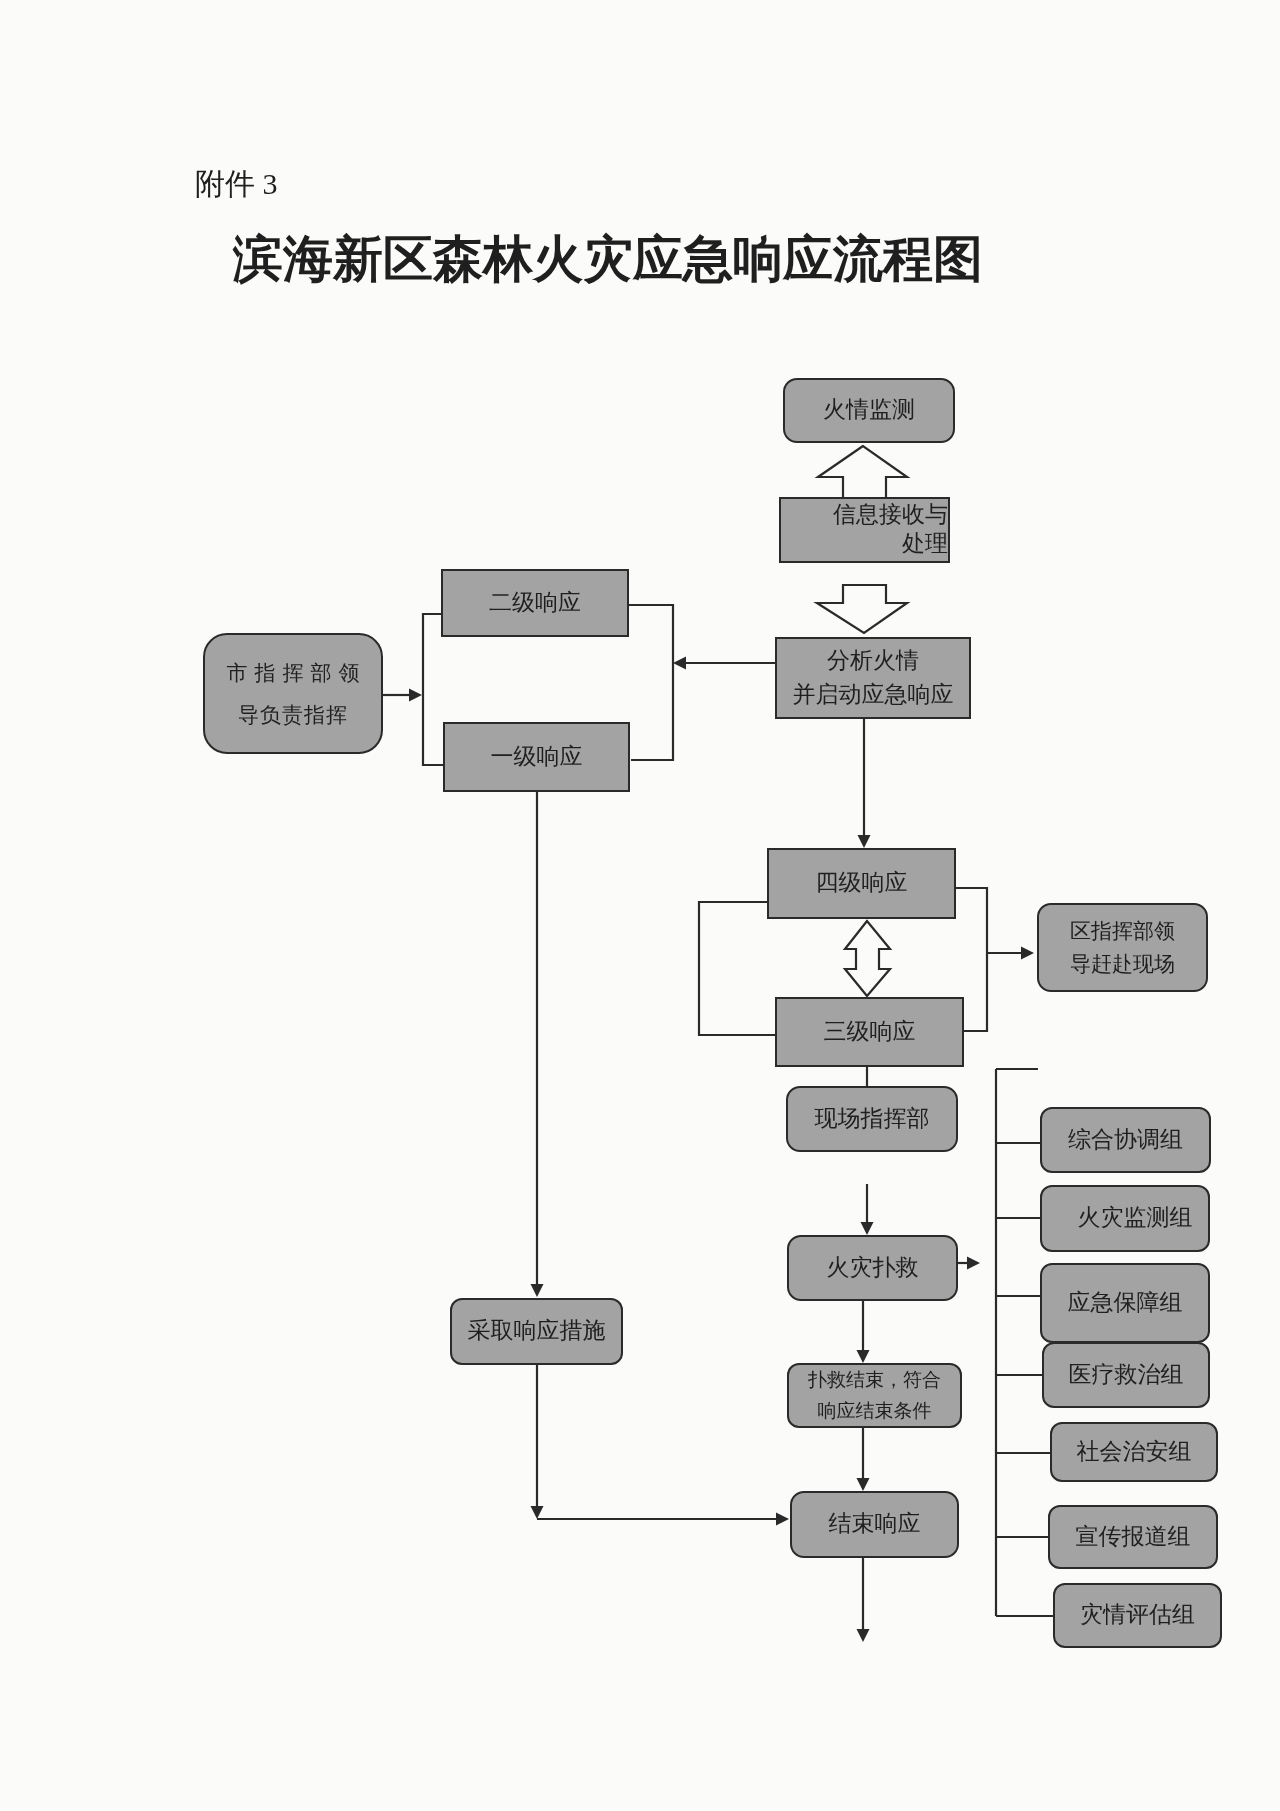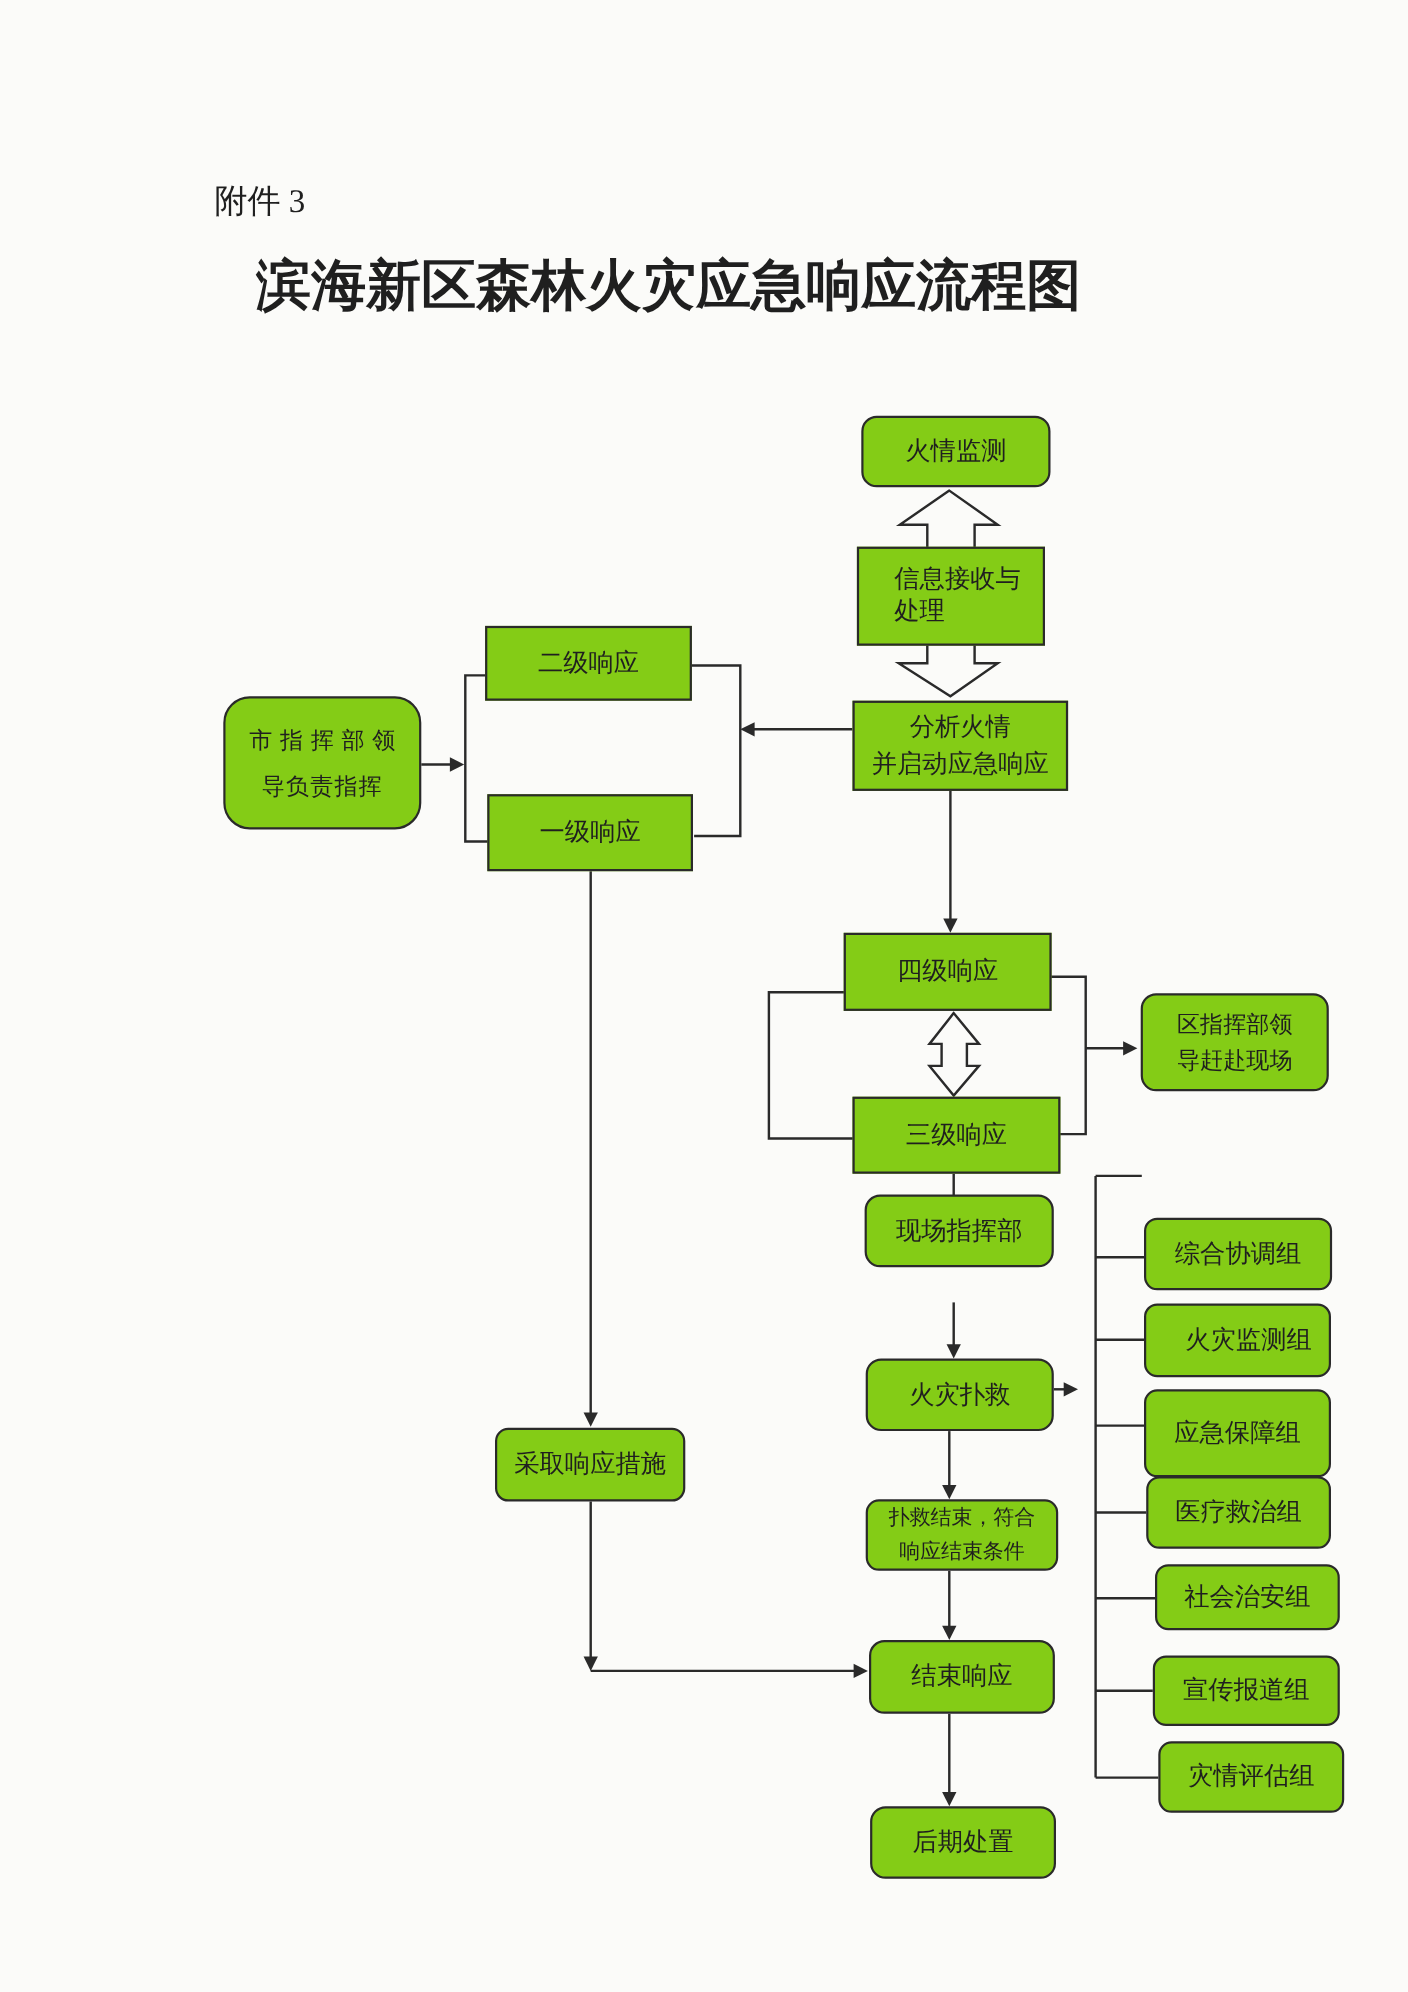--- a/index.html
+++ b/index.html
@@ -19,23 +19,23 @@
     font-size:30px;line-height:1.2;
   }
   .doc-title{
     position:absolute;left:233px;top:231px;
     font-size:50px;font-weight:700;line-height:1.15;
     letter-spacing:0px;white-space:nowrap;
   }
   .node{
     position:absolute;box-sizing:border-box;
     display:flex;flex-direction:column;align-items:center;justify-content:center;
-    background:#84cc16;
+    background:#a3a3a3;
     border:2.6px solid #2a2a2a;
-    font-size:23px;text-align:left;line-height:1.25;
+    font-size:23px;text-align:right;line-height:1.25;
   }
   .round{border-radius:14px;border-width:2.3px;}
   .round-lg{border-radius:24px;border-width:2.5px;}
   .round-sm{border-radius:12px;border-width:2.3px;}
   .two-line{line-height:1.5;}
   .node .ls-wide{letter-spacing:7px;margin-right:-7px;}
   .node .ls-slim{letter-spacing:1px;}
   .small-text{font-size:19px;line-height:1.6;}
   .citycmd{font-size:21px;line-height:2.0;}
   .district{font-size:21px;line-height:1.55;}
@@ -107,21 +107,21 @@
 
     <line x1="863" y1="1558" x2="863" y2="1633"></line>
     <polygon fill="#2a2a2a" stroke="none" points="863,1642 856.5,1629 869.5,1629"></polygon>
   </svg>
 
   <div class="attachment">附件 3</div>
   <div class="doc-title">滨海新区森林火灾应急响应流程图</div>
 
   <div class="node round" style="left:783px;top:378px;width:172px;height:65px;">火情监测</div>
 
-  <div class="node" style="left:779px;top:497px;width:171px;height:90px;padding-left:32px;">信息接收与处理</div>
+  <div class="node" style="left:779px;top:497px;width:171px;height:66px;padding-left:32px;">信息接收与处理</div>
 
   <div class="node two-line" style="left:775px;top:637px;width:196px;height:82px;">
     <span>分析火情</span>
     <span>并启动应急响应</span>
   </div>
 
   <div class="node" style="left:441px;top:569px;width:188px;height:68px;">二级响应</div>
 
   <div class="node" style="left:443px;top:722px;width:187px;height:70px;">一级响应</div>
 
@@ -145,21 +145,20 @@
 
   <div class="node round-sm" style="left:450px;top:1298px;width:173px;height:67px;">采取响应措施</div>
 
   <div class="node round-sm small-text" style="left:787px;top:1363px;width:175px;height:65px;">
     <span>扑救结束，符合</span>
     <span>响应结束条件</span>
   </div>
 
   <div class="node round" style="left:790px;top:1491px;width:169px;height:67px;">结束响应</div>
 
-  <div class="node round" style="left:791px;top:1642px;width:169px;height:66px;">后期处置</div>
 
   <div class="node round-sm" style="left:1040px;top:1107px;width:171px;height:66px;">综合协调组</div>
   <div class="node round-sm" style="left:1040px;top:1185px;width:170px;height:67px;padding-left:20px;">火灾监测组</div>
   <div class="node round-sm" style="left:1040px;top:1263px;width:170px;height:80px;">应急保障组</div>
   <div class="node round-sm" style="left:1042px;top:1342px;width:168px;height:66px;">医疗救治组</div>
   <div class="node round-sm" style="left:1050px;top:1422px;width:168px;height:60px;">社会治安组</div>
   <div class="node round-sm" style="left:1048px;top:1505px;width:170px;height:64px;">宣传报道组</div>
   <div class="node round-sm" style="left:1053px;top:1583px;width:169px;height:65px;">灾情评估组</div>
 
 </div>

